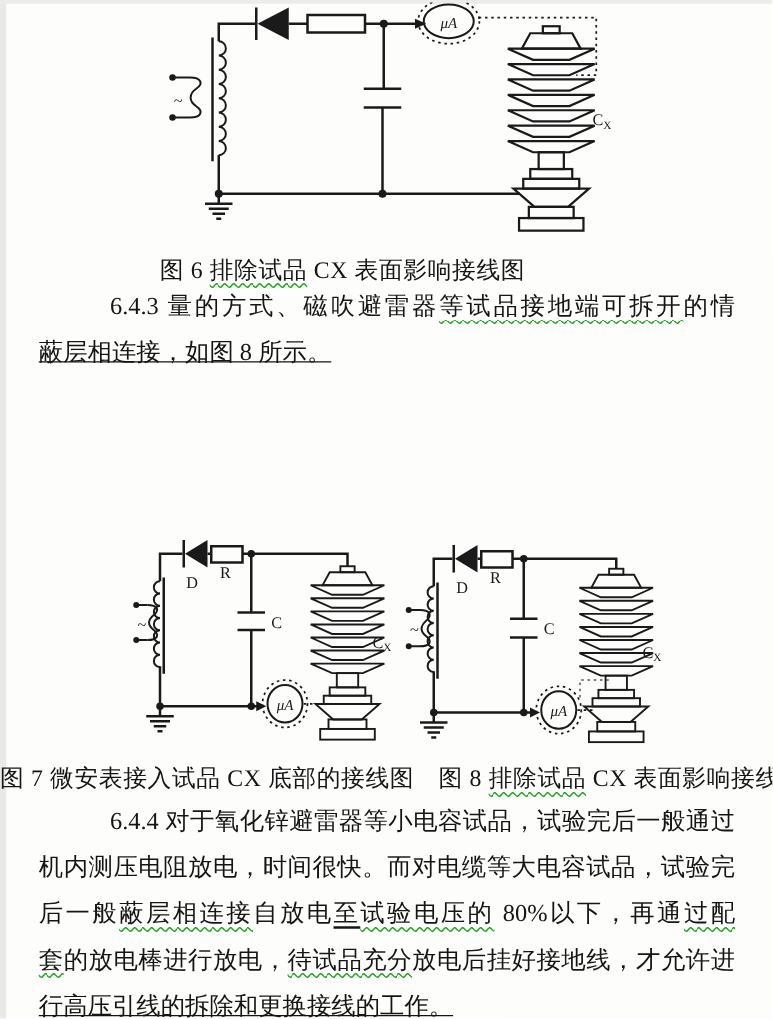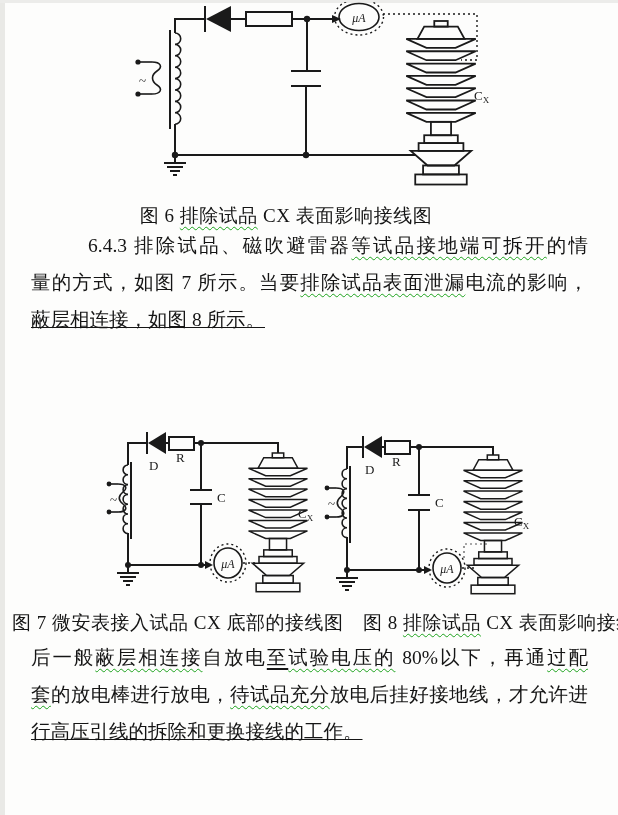--- a/index.html
+++ b/index.html
@@ -6,21 +6,21 @@
   .page{
     position:relative;width:618px;height:815px;overflow:hidden;
     background:#fdfdfc;color:#151515;
     font-family:"Liberation Serif","DejaVu Serif",serif;
   }
   .edge-left{position:absolute;left:0;top:0;width:5px;height:815px;background:#e9e9e6;}
   .edge-top{position:absolute;left:0;top:0;width:618px;height:3px;background:#ececea;}
   .fig{position:absolute;}
   .fig svg{display:block;}
   .caption{
-    position:absolute;left:12px;width:548px;text-align:center;
+    position:absolute;left:0;width:548px;text-align:center;
     font-size:19px;letter-spacing:0.5px;white-space:nowrap;
   }
   .para{position:absolute;left:31px;width:557px;}
   .pline{
     height:37px;font-size:19.5px;line-height:26px;white-space:nowrap;
     text-align:justify;text-align-last:justify;overflow:visible;
   }
   .pline.first{padding-left:57px;}
   .pline.short{text-align:left;text-align-last:left;text-decoration:underline;}
   .sp{
@@ -115,22 +115,21 @@
       <use href="#gnd" x="45" y="153"></use>
 
       <use href="#arrester" transform="translate(311,19) scale(1.12)"></use>
       <text x="344" y="98" class="lbl"><tspan>C</tspan><tspan dy="3" font-size="9">X</tspan></text>
     </svg>
   </div>
 
   <div class="caption" style="top:203px;"><span>图 6 </span><span class="sp">排除试品</span><span> CX 表面影响接线图</span></div>
 
   <div class="para" style="top:233px;">
-    <div class="pline first"><span>6.4.3 排除试品、磁吹避雷器</span><span class="sp">等试品接地端可拆开</span><span>的情</span></div>
-    <div class="pline"><span>量的方式，如图 7 所示。当要</span><span class="sp">排除试品表面泄漏</span><span>电流的影响，</span></div>
+    <div class="pline first"><span>6.4.3 量的方式、磁吹避雷器</span><span class="sp">等试品接地端可拆开</span><span>的情</span></div>
     <div class="pline short"><span>蔽层相连接，如图 8 所示。</span></div>
   </div>
 
   <div class="fig" style="left:92px;top:426px;">
     <svg width="230" height="186" viewBox="0 0 230 186">
       <circle cx="17" cy="58" r="2.4" class="dot"></circle>
       <circle cx="17" cy="86" r="2.4" class="dot"></circle>
       <path d="M17,58 H26" class="ckt-thin"></path>
       <path d="M17,86 H26" class="ckt-thin"></path>
       <path d="M26,58 C34,58 36,62 31,66 C26,70 26,74 31,78 C36,82 34,86 26,86" class="ckt-thin"></path>
@@ -206,17 +205,19 @@
       <use href="#gnd" x="25" y="144"></use>
 
       <use href="#arrester" transform="translate(171,29) scale(0.95)"></use>
       <text x="192" y="100" class="lbl"><tspan>C</tspan><tspan dy="3" font-size="9">X</tspan></text>
     </svg>
   </div>
 
   <div class="caption" style="top:610px;"><span>图 7 微安表接入试品 CX 底部的接线图　图 8 </span><span class="sp">排除试品</span><span> CX 表面影响接线图</span></div>
 
   <div class="para" style="top:645px;">
+    <div class="pline first"><span>6.4.4 对于氧化锌避雷器等小电容试品，试验完后一般通过</span></div>
+    <div class="pline"><span>机内测压电阻放电，时间很快。而对电缆等大电容试品，试验完</span></div>
     <div class="pline"><span>后一般</span><span class="sp">蔽层相连接</span><span>自放电</span><span class="ul">至</span><span class="sp">试验电压的</span><span> 80%以下，再通</span><span class="sp">过配</span></div>
     <div class="pline"><span class="sp">套</span><span>的放电棒进行放电，</span><span class="sp">待试品充分</span><span>放电后挂好接地线，才允许进</span></div>
     <div class="pline short"><span>行高压引线的拆除和更换接线的工作。</span></div>
   </div>
 </div>
 
 </body></html>

